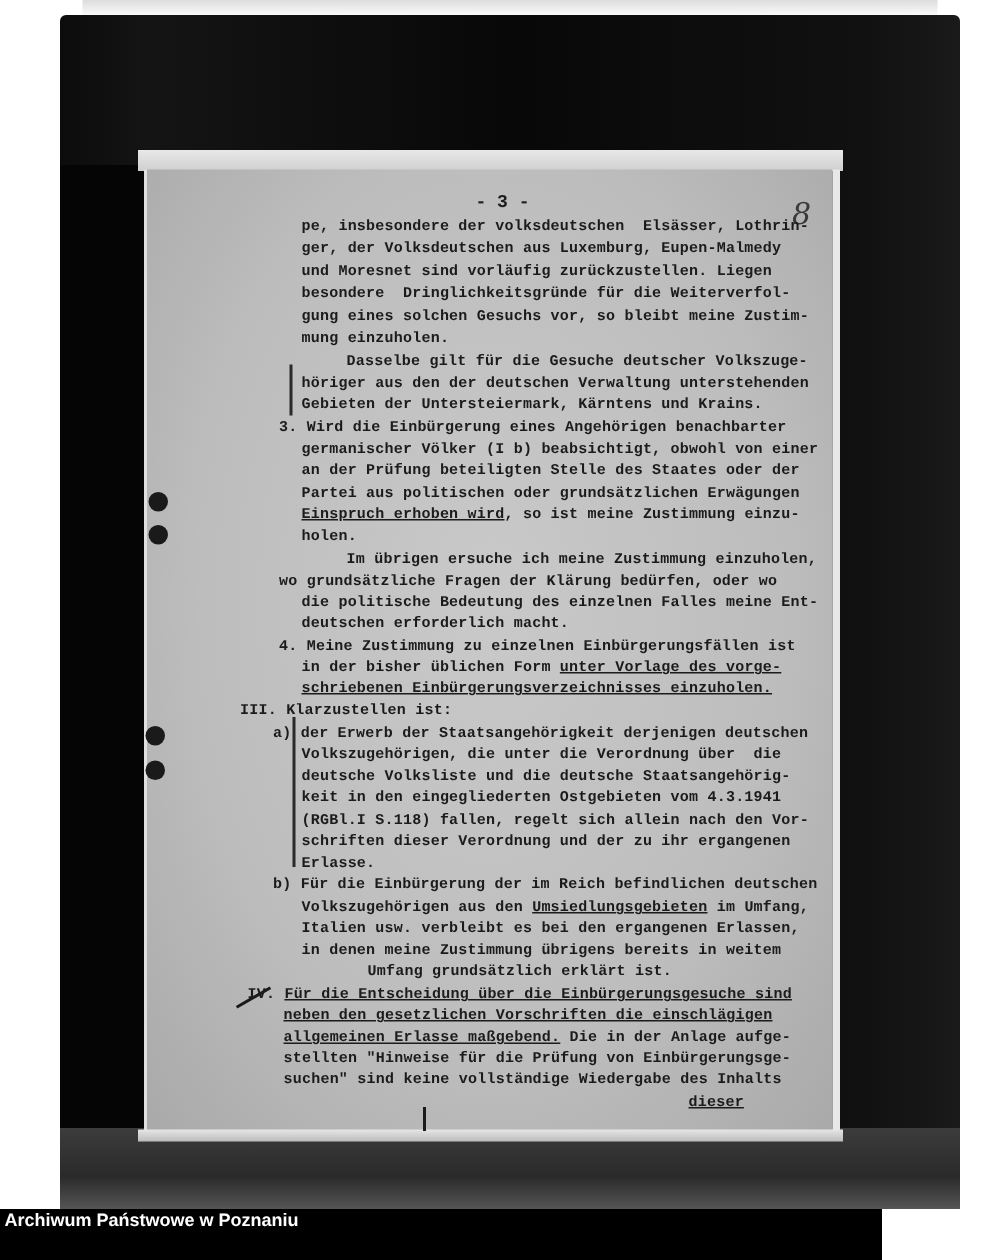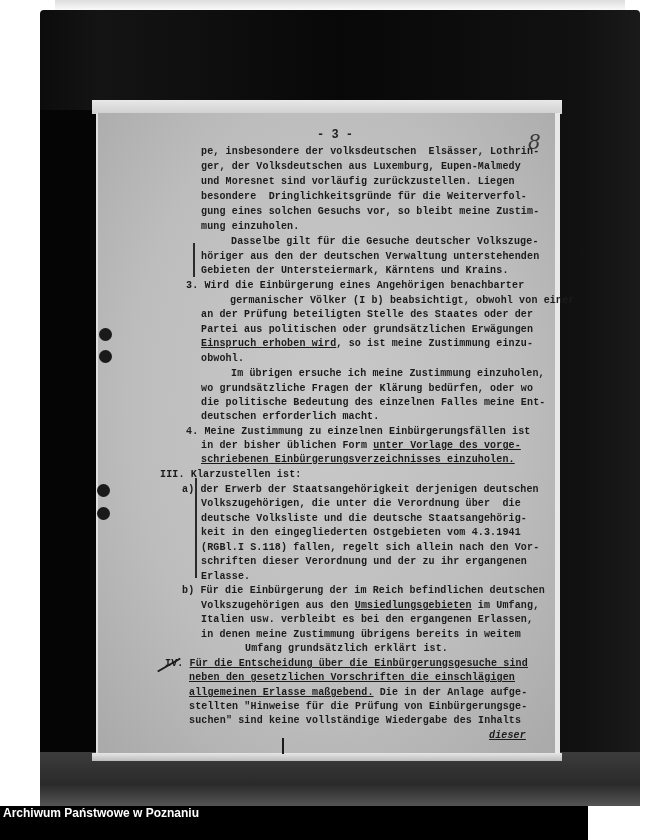--- a/index.html
+++ b/index.html
@@ -87,27 +87,27 @@
       <div class="line" style="left: 201px; top: 145px;"><span>pe, insbesondere der volksdeutschen  Elsässer, Lothrin-</span></div>
       <div class="line" style="left: 201px; top: 160px;"><span>ger, der Volksdeutschen aus Luxemburg, Eupen-Malmedy</span></div>
       <div class="line" style="left: 201px; top: 175px;"><span>und Moresnet sind vorläufig zurückzustellen. Liegen</span></div>
       <div class="line" style="left: 201px; top: 190px;"><span>besondere  Dringlichkeitsgründe für die Weiterverfol-</span></div>
       <div class="line" style="left: 201px; top: 205px;"><span>gung eines solchen Gesuchs vor, so bleibt meine Zustim-</span></div>
       <div class="line" style="left: 201px; top: 220px;"><span>mung einzuholen.</span></div>
       <div class="line" style="left: 231px; top: 235px;"><span>Dasselbe gilt für die Gesuche deutscher Volkszuge-</span></div>
       <div class="line" style="left: 201px; top: 250px;"><span>höriger aus den der deutschen Verwaltung unterstehenden</span></div>
       <div class="line" style="left: 201px; top: 264px;"><span>Gebieten der Untersteiermark, Kärntens und Krains.</span></div>
       <div class="line" style="left: 186px; top: 279px;"><span>3. Wird die Einbürgerung eines Angehörigen benachbarter</span></div>
-      <div class="line" style="left: 201px; top: 294px; margin-left: 29px;"><span>germanischer Völker (I b) beabsichtigt, obwohl von einer</span></div>
+      <div class="line" style="left: 201px; top: 294px;"><span>germanischer Völker (I b) beabsichtigt, obwohl von einer</span></div>
       <div class="line" style="left: 201px; top: 308px;"><span>an der Prüfung beteiligten Stelle des Staates oder der</span></div>
       <div class="line" style="left: 201px; top: 323px;"><span>Partei aus politischen oder grundsätzlichen Erwägungen</span></div>
       <div class="line" style="left: 201px; top: 337px;"><span class="ul">Einspruch erhoben wird</span><span>, so ist meine Zustimmung einzu-</span></div>
-      <div class="line" style="left: 201px; top: 352px;"><span>obwohl.</span></div>
+      <div class="line" style="left: 201px; top: 352px;"><span>holen.</span></div>
       <div class="line" style="left: 231px; top: 367px;"><span>Im übrigen ersuche ich meine Zustimmung einzuholen,</span></div>
-      <div class="line" style="left: 201px; top: 382px;"><span>wo grundsätzliche Fragen der Klärung bedürfen, oder wo</span></div>
+      <div class="line" style="left: 186px; top: 382px;"><span>wo grundsätzliche Fragen der Klärung bedürfen, oder wo</span></div>
       <div class="line" style="left: 201px; top: 396px;"><span>die politische Bedeutung des einzelnen Falles meine Ent-</span></div>
       <div class="line" style="left: 201px; top: 410px;"><span>deutschen erforderlich macht.</span></div>
       <div class="line" style="left: 186px; top: 425px;"><span>4. Meine Zustimmung zu einzelnen Einbürgerungsfällen ist</span></div>
       <div class="line" style="left: 201px; top: 439px;"><span>in der bisher üblichen Form </span><span class="ul">unter Vorlage des vorge-</span></div>
       <div class="line" style="left: 201px; top: 453px;"><span class="ul">schriebenen Einbürgerungsverzeichnisses einzuholen.</span></div>
       <div class="line" style="left: 160px; top: 468px;"><span>III. Klarzustellen ist:</span></div>
       <div class="line" style="left: 182px; top: 483px;"><span>a) der Erwerb der Staatsangehörigkeit derjenigen deutschen</span></div>
       <div class="line" style="left: 201px; top: 497px;"><span>Volkszugehörigen, die unter die Verordnung über  die</span></div>
       <div class="line" style="left: 201px; top: 512px;"><span>deutsche Volksliste und die deutsche Staatsangehörig-</span></div>
       <div class="line" style="left: 201px; top: 526px;"><span>keit in den eingegliederten Ostgebieten vom 4.3.1941</span></div>
@@ -117,19 +117,19 @@
       <div class="line" style="left: 182px; top: 584px;"><span>b) Für die Einbürgerung der im Reich befindlichen deutschen</span></div>
       <div class="line" style="left: 201px; top: 599px;"><span>Volkszugehörigen aus den </span><span class="ul">Umsiedlungsgebieten</span><span> im Umfang,</span></div>
       <div class="line" style="left: 201px; top: 613px;"><span>Italien usw. verbleibt es bei den ergangenen Erlassen,</span></div>
       <div class="line" style="left: 201px; top: 628px;"><span>in denen meine Zustimmung übrigens bereits in weitem</span></div>
       <div class="line" style="left: 201px; top: 642px; margin-left: 44px;"><span>Umfang grundsätzlich erklärt ist.</span></div>
       <div class="line" style="left: 165px; top: 657px;"><span>IV. </span><span class="ul">Für die Entscheidung über die Einbürgerungsgesuche sind</span></div>
       <div class="line" style="left: 189px; top: 671px;"><span class="ul">neben den gesetzlichen Vorschriften die einschlägigen</span></div>
       <div class="line" style="left: 189px; top: 686px;"><span class="ul">allgemeinen Erlasse maßgebend.</span><span> Die in der Anlage aufge-</span></div>
       <div class="line" style="left: 189px; top: 700px;"><span>stellten "Hinweise für die Prüfung von Einbürgerungsge-</span></div>
       <div class="line" style="left: 189px; top: 714px;"><span>suchen" sind keine vollständige Wiedergabe des Inhalts</span></div>
-      <div class="line" style="left: 489px; top: 729px; font-style: italic;"><span class="ul">dieser</span></div>
+      <div class="line" style="left: 459px; top: 729px;"><span class="ul">dieser</span></div>
     </div>
 </div>
 
 <div class="footer">
   <span class="footer-label">Archiwum Państwowe w Poznaniu</span>
 </div>
 
 </body></html>

